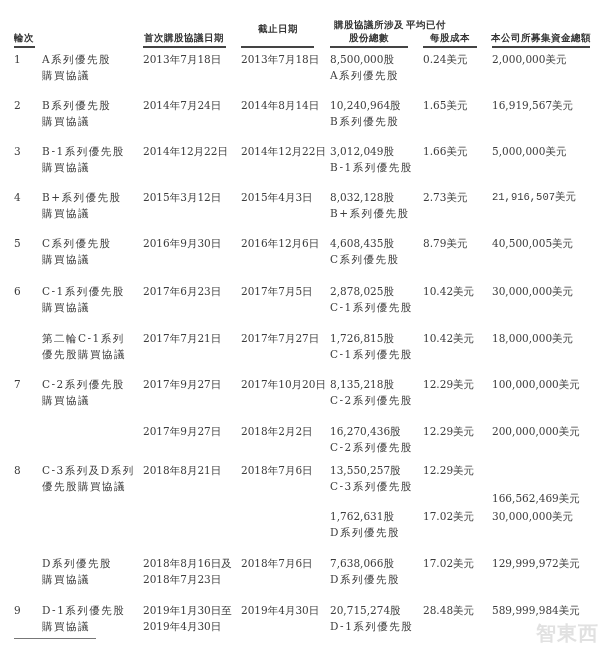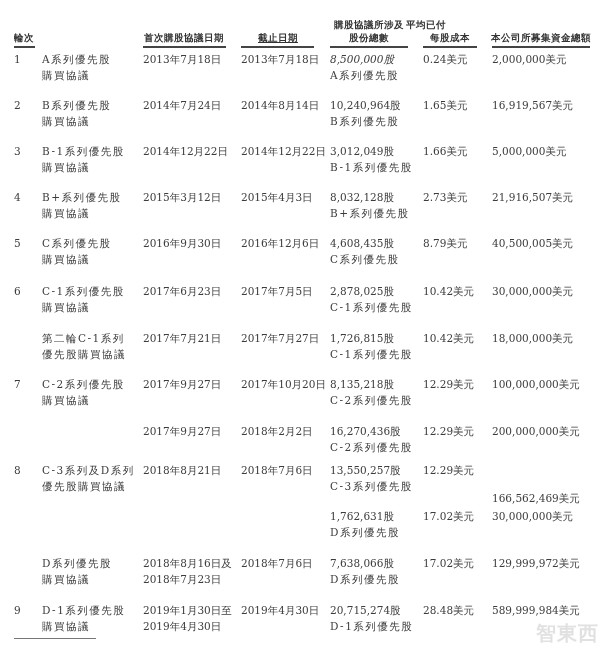--- a/index.html
+++ b/index.html
@@ -57,41 +57,41 @@
 <body>
 
 <div class="page">
 
   <div class="hdr" style="left:14px; top:31px; width:22px; text-align:left;">輪次</div>
   <div class="hdr-line" style="left:14px; top:46px; width:21px;"></div>
 
   <div class="hdr" style="left:140px; top:31px; width:88px;">首次購股協議日期</div>
   <div class="hdr-line" style="left:143px; top:46px; width:83px;"></div>
 
-  <div class="hdr" style="left:240px; top:31px; width:76px;text-decoration:underline;">截止日期</div>
+  <div class="hdr" style="left:240px; top:22px; width:76px;">截止日期</div>
   <div class="hdr-line" style="left:241px; top:46px; width:73px;"></div>
 
   <div class="hdr" style="left:326px; top:18px; width:86px;">購股協議所涉及</div>
   <div class="hdr" style="left:326px; top:31px; width:86px;">股份總數</div>
   <div class="hdr-line" style="left:330px; top:46px; width:78px;"></div>
 
   <div class="hdr" style="left:396px; top:18px; width:60px;">平均已付</div>
   <div class="hdr" style="left:420px; top:31px; width:60px;">每股成本</div>
   <div class="hdr-line" style="left:423px; top:46px; width:54px;"></div>
 
   <div class="hdr" style="left:490px; top:31px; width:102px;">本公司所募集資金總額</div>
   <div class="hdr-line" style="left:492px; top:46px; width:98px;"></div>
 
   <div>
     <div class="cell" style="left:14px; top:51px;">1</div>
     <div class="cell cjk" style="left:42px; top:51px;">A系列優先股</div>
     <div class="cell cjk" style="left:42px; top:67px;">購買協議</div>
     <div class="cell" style="left:143px; top:51px;">2013年7月18日</div>
     <div class="cell" style="left:241px; top:51px;">2013年7月18日</div>
-    <div class="cell" style="left:330px; top:51px;font-style:italic;">8,500,000股</div>
+    <div class="cell" style="left:330px; top:51px;">8,500,000股</div>
     <div class="cell cjk" style="left:330px; top:67px;">A系列優先股</div>
     <div class="cell" style="left:423px; top:51px;">0.24美元</div>
     <div class="cell" style="left:492px; top:51px;">2,000,000美元</div>
   </div>
 
   <div>
     <div class="cell" style="left:14px; top:97px;">2</div>
     <div class="cell cjk" style="left:42px; top:97px;">B系列優先股</div>
     <div class="cell cjk" style="left:42px; top:113px;">購買協議</div>
     <div class="cell" style="left:143px; top:97px;">2014年7月24日</div>
@@ -116,21 +116,21 @@
 
   <div>
     <div class="cell" style="left:14px; top:189px;">4</div>
     <div class="cell cjk" style="left:42px; top:189px;">B+系列優先股</div>
     <div class="cell cjk" style="left:42px; top:205px;">購買協議</div>
     <div class="cell" style="left:143px; top:189px;">2015年3月12日</div>
     <div class="cell" style="left:241px; top:189px;">2015年4月3日</div>
     <div class="cell" style="left:330px; top:189px;">8,032,128股</div>
     <div class="cell cjk" style="left:330px; top:205px;">B+系列優先股</div>
     <div class="cell" style="left:423px; top:189px;">2.73美元</div>
-    <div class="cell" style="left:492px; top:189px;">21,916,507美元</div>
+    <div class="cell" style="left:492px; top:189px;font-family:Liberation Mono, monospace;">21,916,507美元</div>
   </div>
 
   <div>
     <div class="cell" style="left:14px; top:235px;">5</div>
     <div class="cell cjk" style="left:42px; top:235px;">C系列優先股</div>
     <div class="cell cjk" style="left:42px; top:251px;">購買協議</div>
     <div class="cell" style="left:143px; top:235px;">2016年9月30日</div>
     <div class="cell" style="left:241px; top:235px;">2016年12月6日</div>
     <div class="cell" style="left:330px; top:235px;">4,608,435股</div>
     <div class="cell cjk" style="left:330px; top:251px;">C系列優先股</div>

